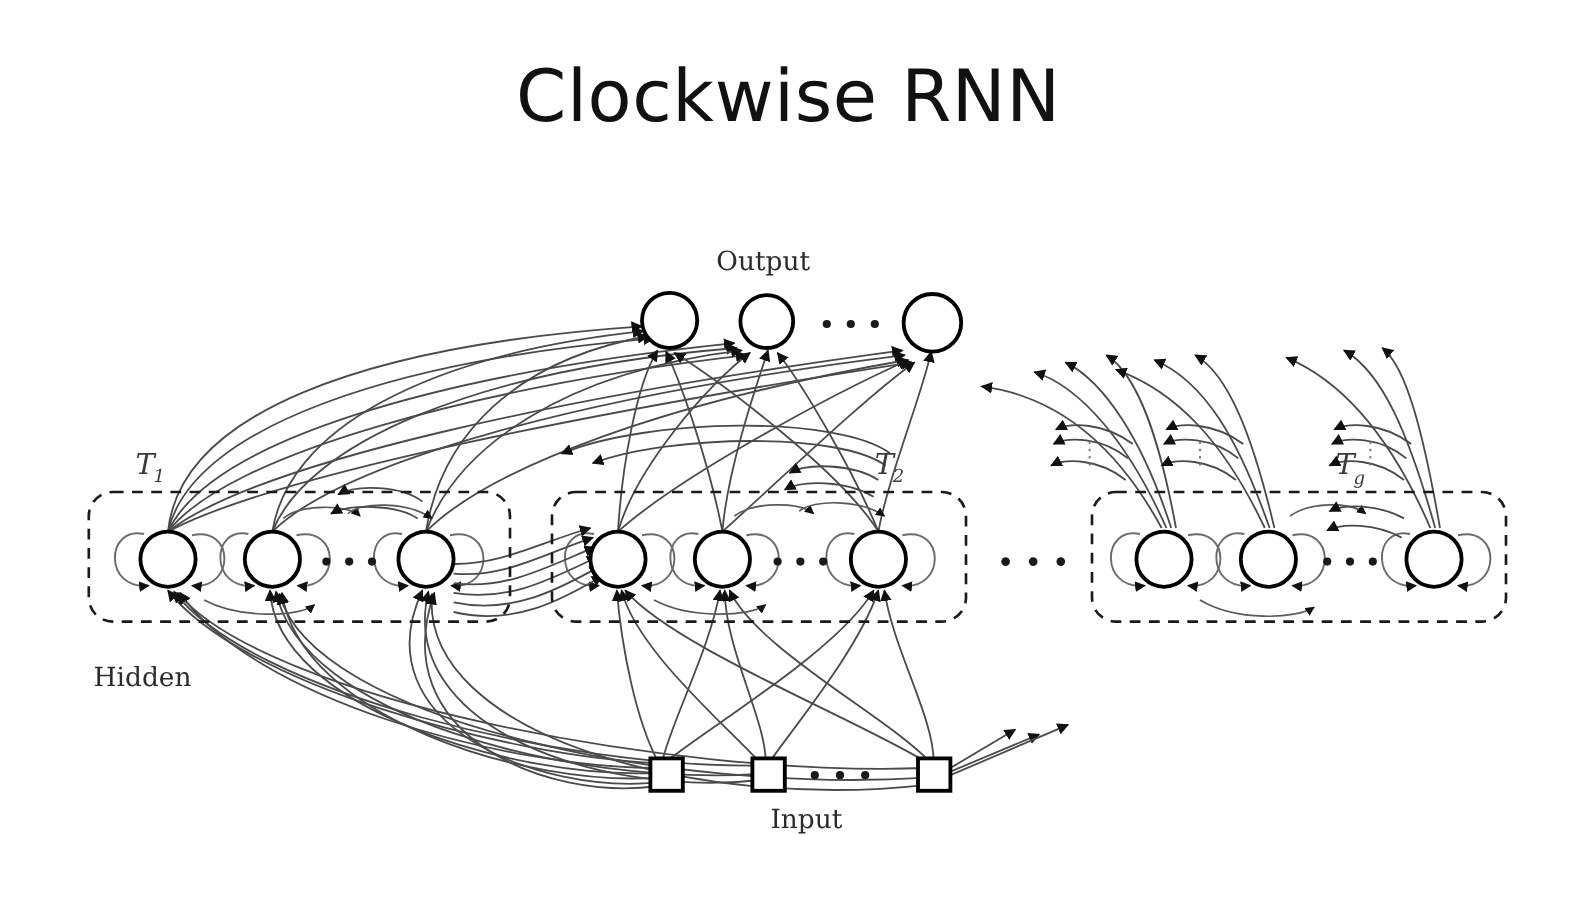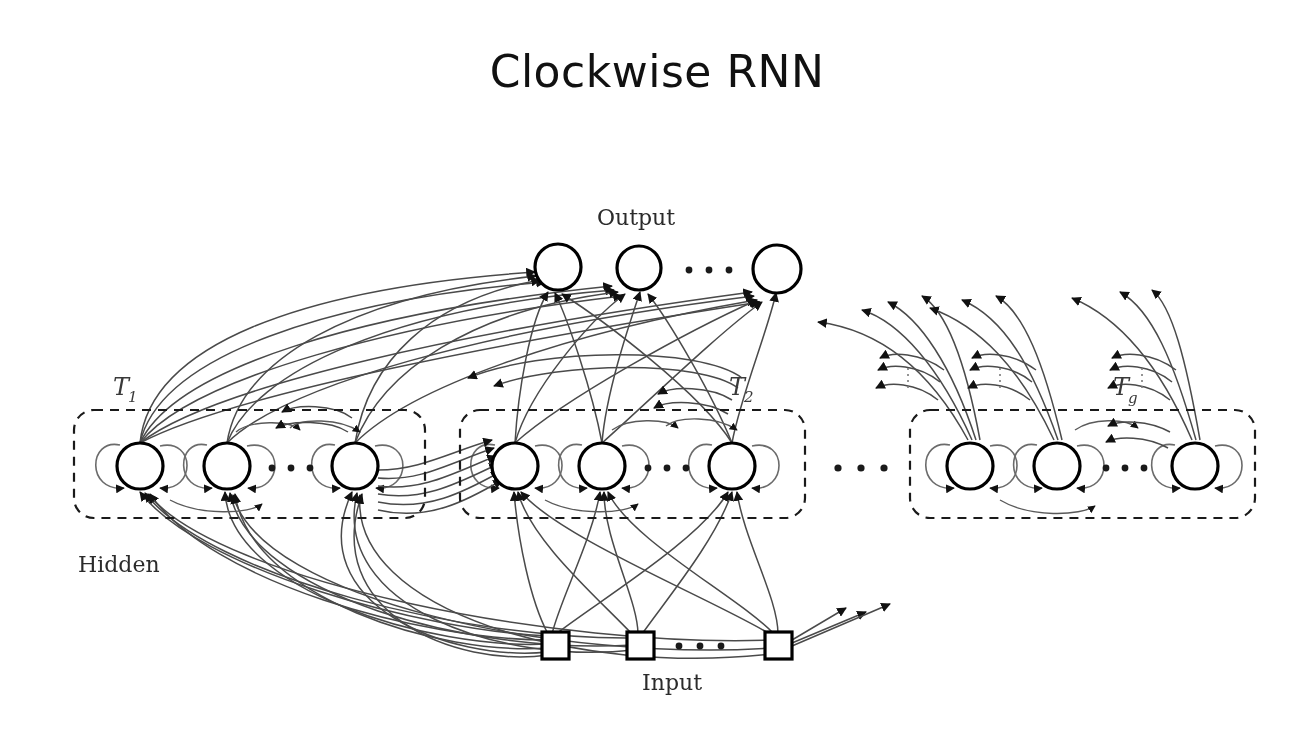--- a/index.html
+++ b/index.html
@@ -7,21 +7,21 @@
   body{
     width:1314px;height:751px;overflow:hidden;
     font-family:"Liberation Sans",sans-serif;
     color:#000;
   }
   #stage{position:relative;width:1314px;height:751px;background:#fff;}
   #title{
     position:absolute;left:0;top:48px;width:1314px;
     text-align:center;
     font-family:"DejaVu Sans",sans-serif;
-    font-size:44px;font-weight:400;letter-spacing:0.5px;
+    font-size:60px;font-weight:400;letter-spacing:0.5px;
     color:#111;line-height:1.1;
   }
   #diagram{position:absolute;left:0;top:0;width:1314px;height:745px;}
   svg{display:block;}
   .lbl-serif{font-family:"DejaVu Serif",serif;font-size:22px;fill:#2b2b2b;}
   .lbl-math{font-family:"DejaVu Serif",serif;font-style:italic;font-size:24px;fill:#3a3a3a;}
   .lbl-sub{font-family:"DejaVu Serif",serif;font-style:italic;font-size:15px;fill:#3a3a3a;}
   .node-c{fill:#ffffff;stroke:#000;stroke-width:3.2;}
   .node-s{fill:#ffffff;stroke:#000;stroke-width:3.2;}
   .grp-box{fill:none;stroke:#1a1a1a;stroke-width:2.2;stroke-dasharray:9 7;}

